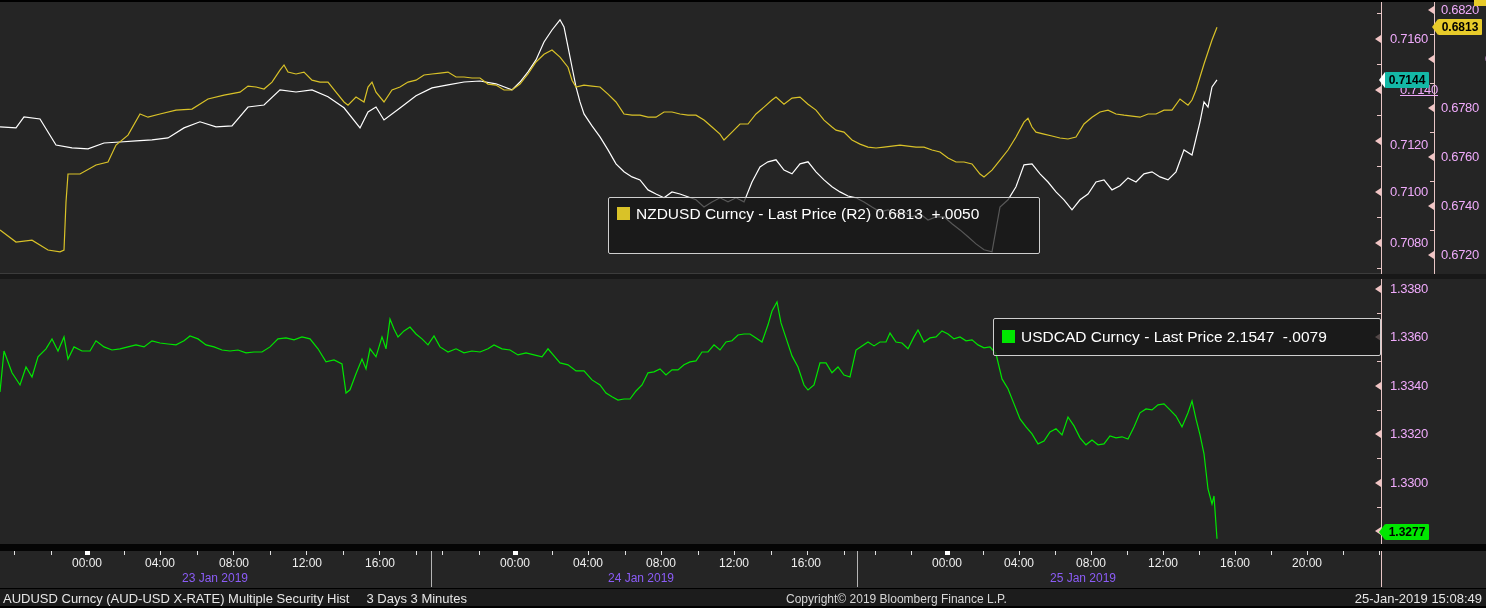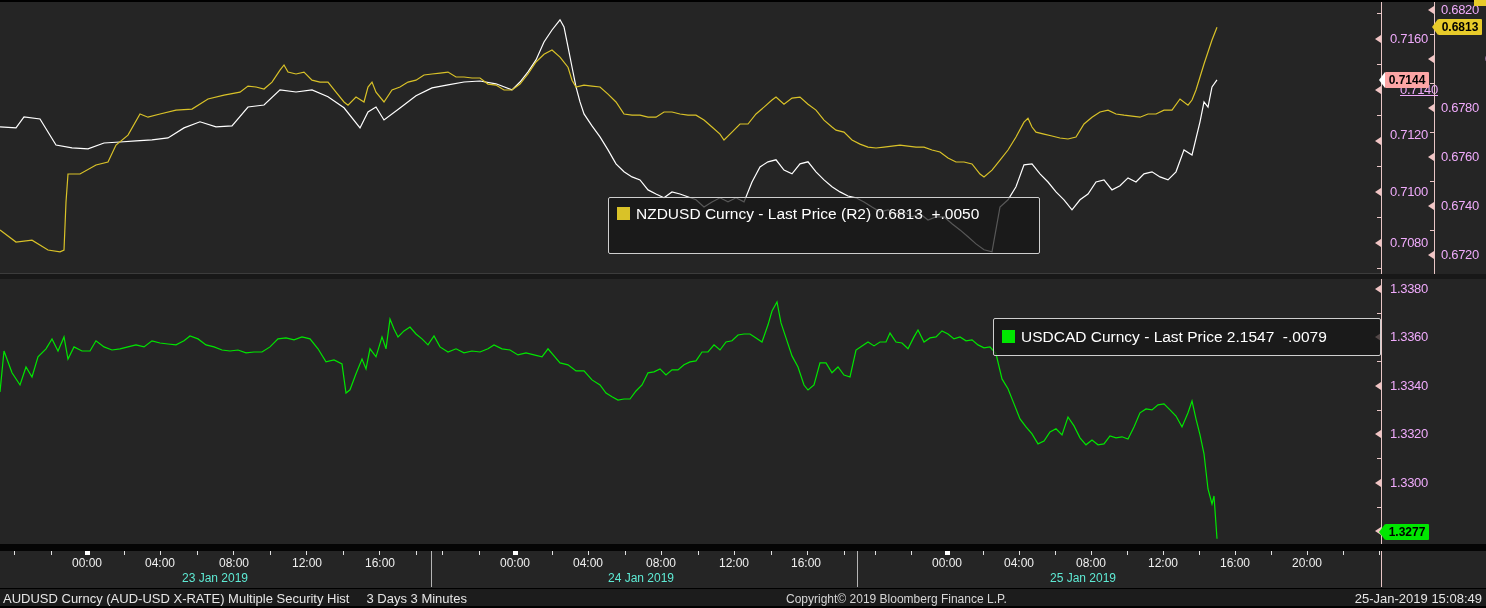--- a/index.html
+++ b/index.html
@@ -19,21 +19,21 @@
   .major-tick{position:absolute;width:0;height:0;border-top:4px solid transparent;border-bottom:4px solid transparent;border-right:6px solid #f0c4c4;}
   .ylabel{position:absolute;font-size:13px;color:#f0abfc;letter-spacing:-0.3px;white-space:nowrap;}
   .tag{position:absolute;width:44px;height:16px;line-height:16px;font-size:12px;font-weight:600;color:#000;
        text-align:center;border-radius:1px;z-index:4;}
   .tag-arrow{position:absolute;width:0;height:0;border-top:8px solid transparent;border-bottom:8px solid transparent;
        border-right:6px solid #fff;z-index:4;}
   #xaxis{position:absolute;left:0;top:551px;width:1228px;height:37px;}
   .xtick{position:absolute;top:0;width:1px;height:4px;background:#e0e0e0;}
   .midnight{position:absolute;top:0;width:5px;height:4px;background:#fff;}
   .xlabel{position:absolute;top:5px;width:48px;text-align:center;font-size:12px;color:#f0f0f0;}
-  .xdate{position:absolute;top:20px;width:100px;text-align:center;font-size:12px;color:#5eead4;}
+  .xdate{position:absolute;top:20px;width:100px;text-align:center;font-size:12px;color:#8b5cf6;}
   .xsep{position:absolute;top:0;width:1px;height:36px;background:#b5b5b5;}
   .xsep.pink{background:#e8c6c6;}
   .legend{position:absolute;background:rgba(22,22,22,0.72);border:1px solid #cfcfcf;border-radius:2px;
           z-index:6;padding:3px 8px;box-sizing:border-box;}
   .legend-row{display:flex;align-items:center;height:25px;white-space:pre;font-size:15.5px;color:#fff;}
   .swatch{display:inline-block;width:13px;height:13px;margin-right:6px;flex:0 0 auto;}
   #legend-top{left:608px;top:197px;width:432px;height:57px;}
   #legend-bottom{left:993px;top:318px;width:388px;height:38px;}
   #legend-bottom .legend-row{height:29px;}
   .statusbar{position:absolute;left:0;top:588px;width:1486px;height:18px;background:#1c1c1c;border-top:1px solid #000;
@@ -71,21 +71,21 @@
       <div class="minor-tick" style="left: -4px; top: 61.9555px;"></div>
       <div class="minor-tick" style="left: -4px; top: 112.94px;"></div>
       <div class="minor-tick" style="left: -4px; top: 163.924px;"></div>
       <div class="minor-tick" style="left: -4px; top: 214.908px;"></div>
       <div class="minor-tick" style="left: -4px; top: 265.892px;"></div>
       <div class="major-tick" style="left: -6px; top: 32.9634px;"></div>
       <div class="ylabel" style="left: 9px; top: 28.9634px;">0.7160</div>
       <div class="major-tick" style="left: -6px; top: 83.9475px;"></div>
       <div class="ylabel" style="left: 19px; top: 79.9475px; text-decoration: underline;">0.7140</div>
       <div class="major-tick" style="left: -6px; top: 134.932px;"></div>
-      <div class="ylabel" style="left: 9px; top: 125px; text-align: center;">0.7120</div>
+      <div class="ylabel" style="left: 9px; top: 135px; text-align: center;">0.7120</div>
       <div class="major-tick" style="left: -6px; top: 185.916px;"></div>
       <div class="ylabel" style="left: 9px; top: 181.916px;">0.7100</div>
       <div class="major-tick" style="left: -6px; top: 236.9px;"></div>
       <div class="ylabel" style="left: 9px; top: 232.9px; text-align: right;">0.7080</div>
       <div class="vline" style="left: 53px;"></div>
       <div class="minor-tick" style="left: 49px; top: 32.091px;"></div>
       <div class="minor-tick" style="left: 49px; top: 81.1px;"></div>
       <div class="minor-tick" style="left: 49px; top: 130.109px;"></div>
       <div class="minor-tick" style="left: 49px; top: 179.118px;"></div>
       <div class="minor-tick" style="left: 49px; top: 228.127px;"></div>
@@ -95,21 +95,21 @@
       <div class="ylabel" style="left: 60px; top: 49.0955px; margin-left: 44px;">0.6800</div>
       <div class="major-tick" style="left: 47px; top: 102.105px;"></div>
       <div class="ylabel" style="left: 60px; top: 98.1045px;">0.6780</div>
       <div class="major-tick" style="left: 47px; top: 151.114px;"></div>
       <div class="ylabel" style="left: 60px; top: 147.114px;">0.6760</div>
       <div class="major-tick" style="left: 47px; top: 200.123px;"></div>
       <div class="ylabel" style="left: 60px; top: 196.123px;">0.6740</div>
       <div class="major-tick" style="left: 47px; top: 249.132px;"></div>
       <div class="ylabel" style="left: 60px; top: 245.132px;">0.6720</div>
       <div class="tag-arrow" style="left: -2px; top: 69.7507px; border-right-color: rgb(255, 255, 255);"></div>
-      <div class="tag" style="left: 4px; top: 69.7507px; background: #fca5a5;">0.7144</div>
+      <div class="tag" style="left: 4px; top: 69.7507px; background: #14b8a6;">0.7144</div>
       <div class="tag-arrow" style="left: 51px; top: 17.2396px; border-right-color: rgb(231, 203, 42);"></div>
       <div class="tag" style="left: 57px; top: 17.2396px; background: rgb(231, 203, 42);">0.6813</div>
     </div>
   <div class="yaxis" id="yaxis2">
       <div class="vline" style="left: 0px;"></div>
       <div class="minor-tick" style="left: -4px; top: 33.6857px;"></div>
       <div class="minor-tick" style="left: -4px; top: 82.1761px;"></div>
       <div class="minor-tick" style="left: -4px; top: 130.667px;"></div>
       <div class="minor-tick" style="left: -4px; top: 179.157px;"></div>
       <div class="minor-tick" style="left: -4px; top: 227.647px;"></div>

